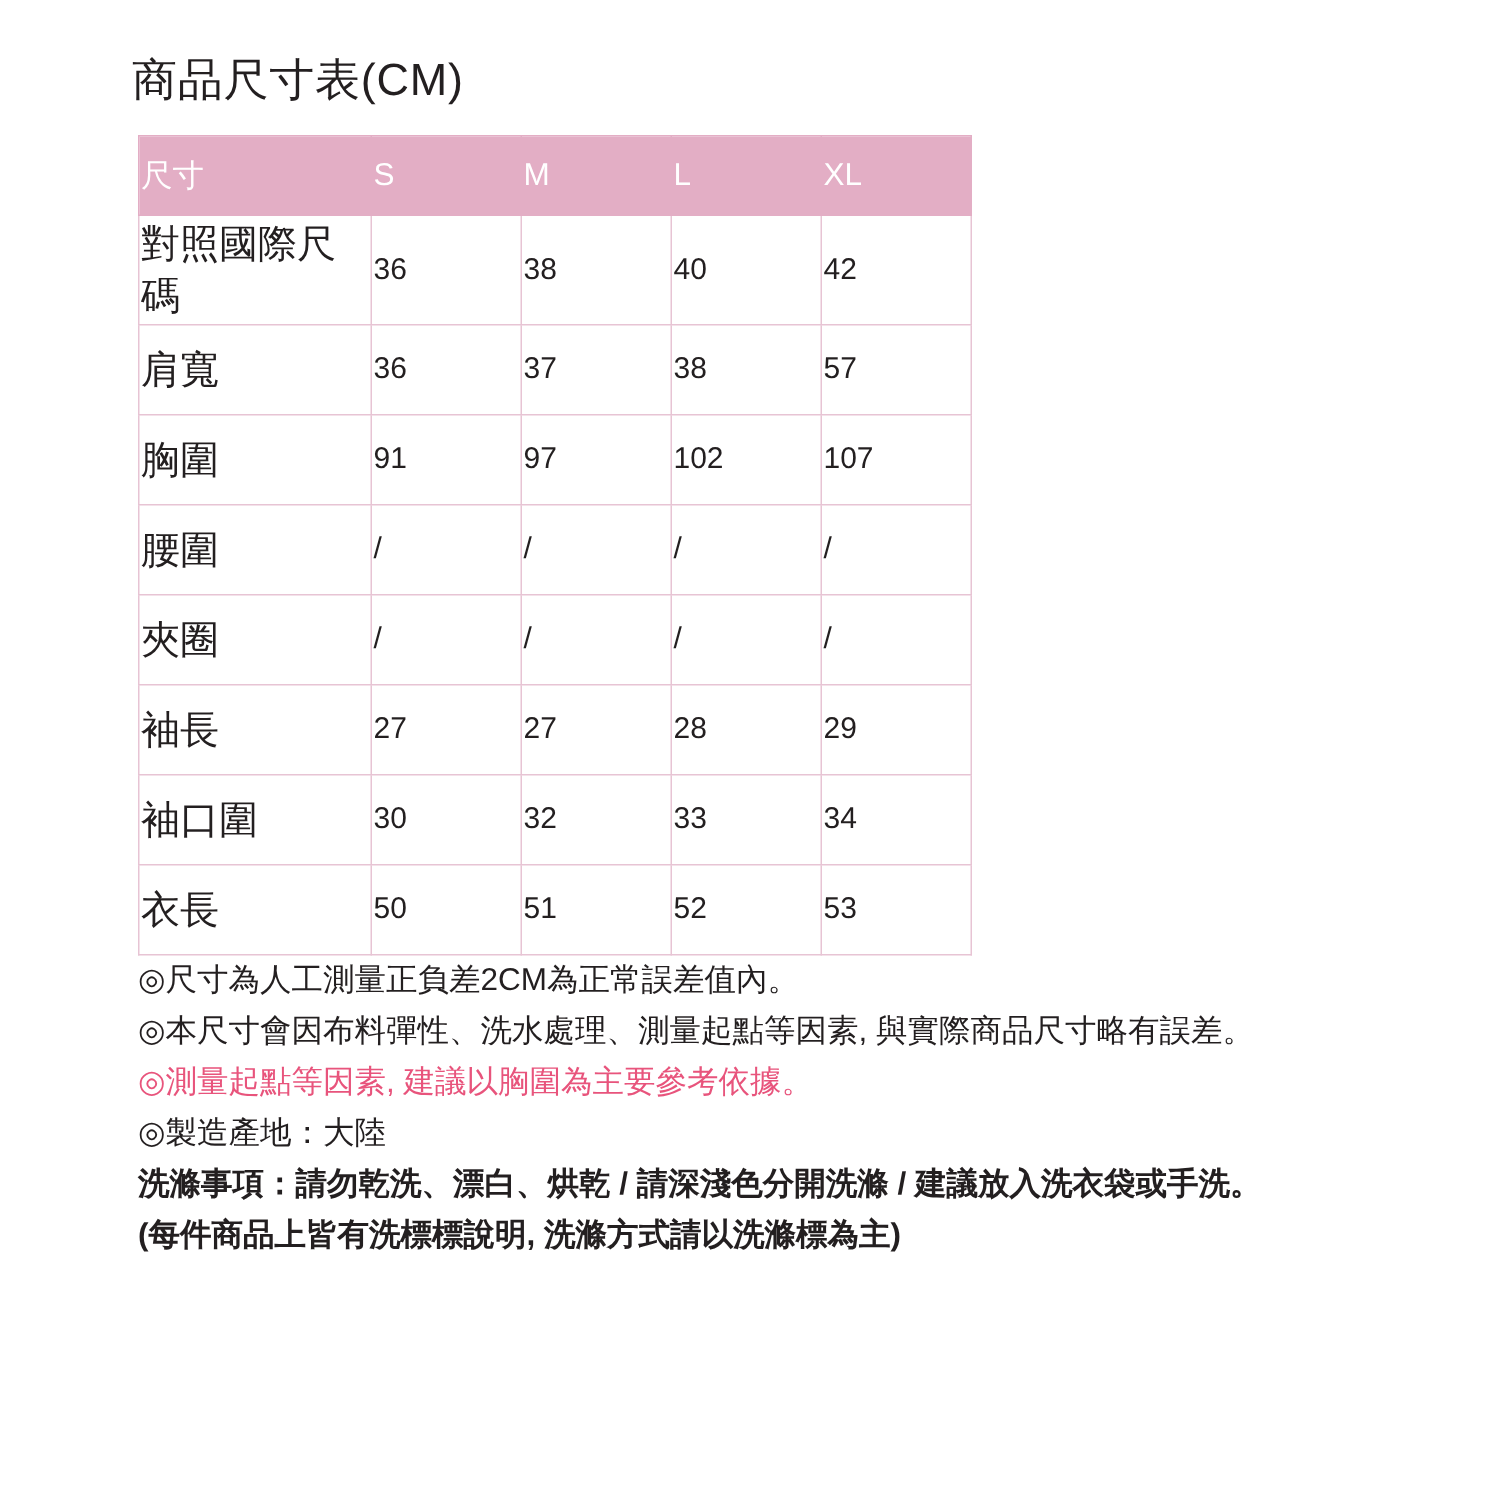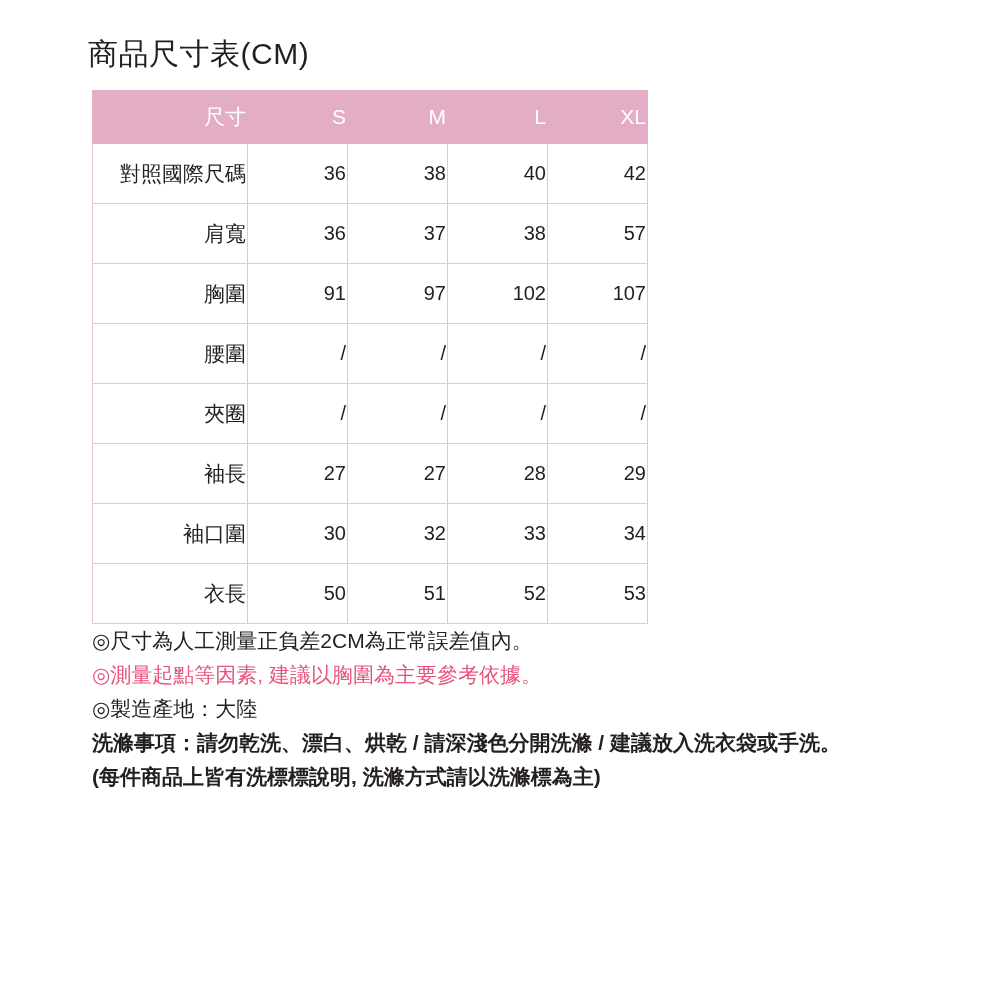--- a/index.html
+++ b/index.html
@@ -33,40 +33,40 @@
     border-collapse: collapse;
     table-layout: fixed;
     width: 555px;
     margin-left: 4px;
   }
   table.size-table col.c-label { width: 155px; }
   table.size-table col.c-val { width: 100px; }
   table.size-table th,
   table.size-table td {
     border: 1px solid #e7c4d4;
-    text-align: right;
+    text-align: left;
     vertical-align: middle;
     font-weight: 400;
     font-size: 21px;
     height: 57px;
     color: #231f20;
     margin-left: 24px;
   }
   table.size-table thead th {
     background: #e3aec5;
     color: #ffffff;
     border-color: #e3aec5;
     font-size: 21px;
     height: 50px;
   }
   table.size-table thead th.hdr-label {
     font-size: 21px;
   }
   table.size-table td.label-cell {
-    font-size: 21px;
+    font-size: 26px;
     border-radius: 10px;
   }
   table.size-table td.num {
     font-size: 20px;
   }
   .notes {
     margin-left: 4px;
   }
   .note {
     font-size: 21px;
@@ -160,19 +160,20 @@
         <td class="num">50</td>
         <td class="num">51</td>
         <td class="num">52</td>
         <td class="num">53</td>
       </tr>
     </tbody>
   </table>
 
   <div class="notes">
     <div class="note">◎尺寸為人工測量正負差2CM為正常誤差值內。</div>
+    <div class="note">◎本尺寸會因布料彈性、洗水處理、測量起點等因素, 與實際商品尺寸略有誤差。</div>
     <div class="note pink">◎測量起點等因素, 建議以胸圍為主要參考依據。</div>
     <div class="note">◎製造產地：大陸</div>
     <div class="note bold">洗滌事項：請勿乾洗、漂白、烘乾 / 請深淺色分開洗滌 / 建議放入洗衣袋或手洗。</div>
     <div class="note bold">(每件商品上皆有洗標標說明, 洗滌方式請以洗滌標為主)</div>
   </div>
 
 </div>
 
 </body></html>

